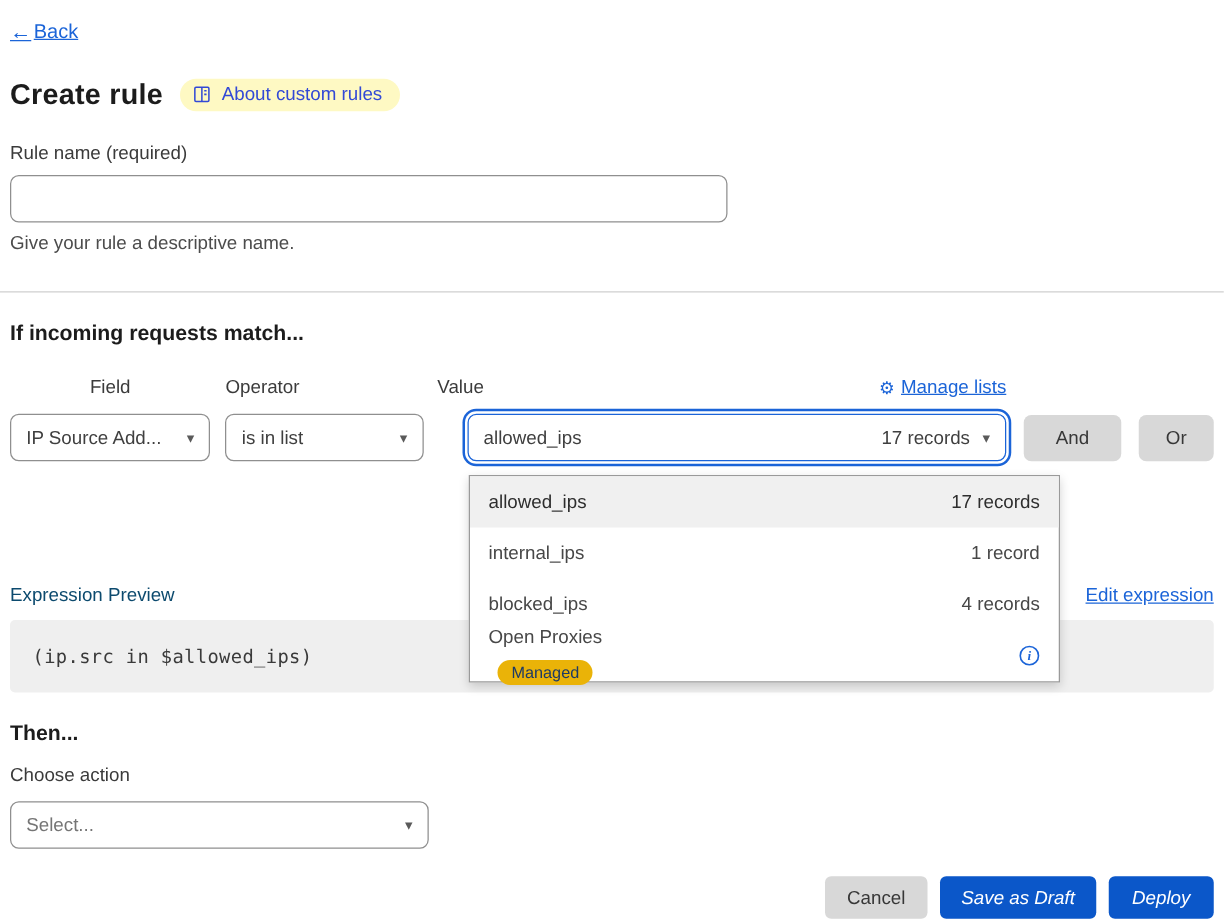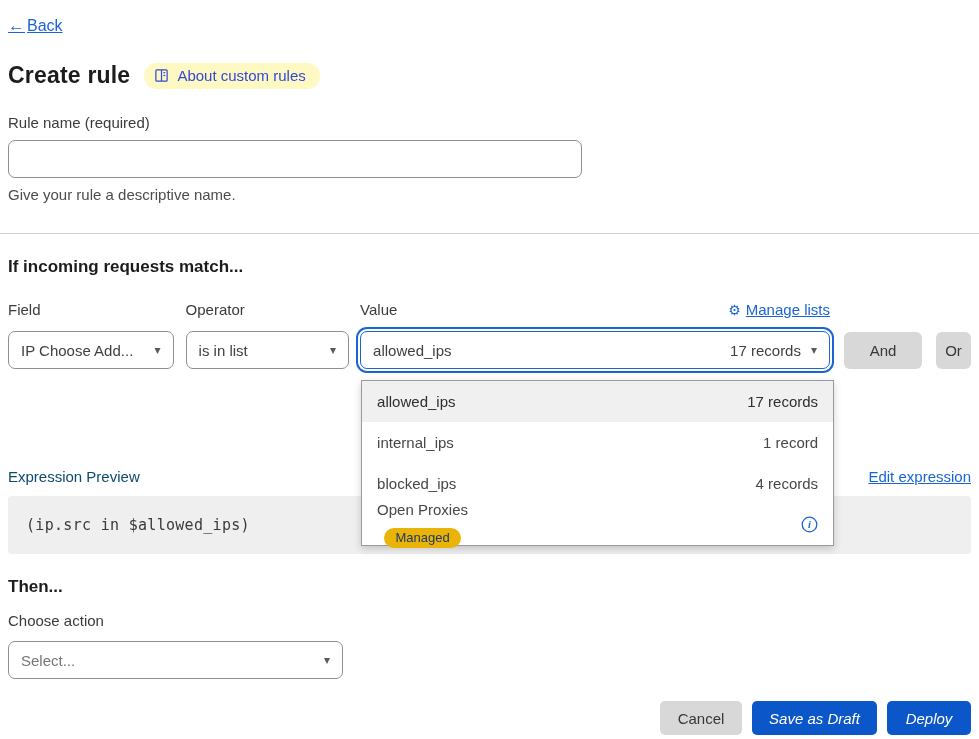--- a/index.html
+++ b/index.html
@@ -55,34 +55,34 @@
   
   .condition-row { display:flex; align-items:flex-end; margin-top:24px; }
   .col-label { font-size:15px; color:#3b3b3b; margin-bottom:13px; }
   .select {
     height:38px; display:flex; align-items:center; justify-content:space-between;
     border:1px solid var(--border-gray); border-radius:7px;
     background:#fff; padding:0 12px; font-size:15px; color:#3f3f3f;
     cursor:pointer;
   }
   .caret { color:#5a5a5a; font-size:12px; margin-left:10px; }
-  .col-field  { width:167px; }
+  .col-field  { width:167px;text-align:center; }
   .col-op     { width:165px; margin-left:12px; }
   .col-value  { width:474px; margin-left:11px; }
 
   .value-head { display:flex; align-items:center; justify-content:space-between; margin-bottom:13px; }
   .value-head .vlabel { font-size:15px; color:#3b3b3b; }
   .manage {
     display:inline-flex; align-items:center; gap:5px;
     color:var(--link); font-size:15px; cursor:pointer;
   }
   .manage .gear { font-size:14px; }
   .manage .u { text-decoration:underline;text-align:center; }
 
-  .value-wrap { position:relative; }
+  .value-wrap { position:relative;margin-left:24px; }
   .select.focused {
     border:1px solid var(--link);
     box-shadow:0 0 0 2px #fff, 0 0 0 4px var(--link);
   }
   .select .right { display:flex; align-items:center; color:#3f3f3f; }
 
   
   .menu {
     position:absolute; z-index:20;
     top:49px; left:1px; width:473px;
@@ -102,21 +102,21 @@
   .info-icon svg { display:block; }
 
   
   .andor { display:flex; align-self:flex-end; margin-left:14px; gap:14px; }
   .gray-btn {
     background:var(--gray-btn); color:#373737; border:none;
     border-radius:6px; font-size:15px; cursor:pointer;
     font-family:"Liberation Sans", sans-serif;
   }
   .andor .gray-btn.and { width:78px; height:37px; }
-  .andor .gray-btn.or  { width:35px; height:37px; }
+  .andor .gray-btn.or  { width:60px; height:37px; }
 
   
   .expr-row { display:flex; align-items:center; justify-content:space-between; margin-top:99px; }
   .expr-label { font-size:15px; color:#0c4a6e;text-align:right; }
   .edit-link { color:var(--link); font-size:15px; text-decoration:underline; cursor:pointer; }
   .code-box {
     margin-top:11px; height:58px; width:963px;
     background:#efefef; border-radius:4px;
     display:flex; align-items:center; padding:0 18px;
   }
@@ -173,21 +173,21 @@
   <div class="helper">Give your rule a descriptive name.</div>
 
   <hr class="divider">
 
   <h2 class="section">If incoming requests match...</h2>
 
   <div class="condition-row">
     <div class="col-field">
       <div class="col-label">Field</div>
       <div class="select">
-        <span>IP Choose Add...</span>
+        <span>IP Source Add...</span>
         <span class="caret">▾</span>
       </div>
     </div>
 
     <div class="col-op">
       <div class="col-label">Operator</div>
       <div class="select">
         <span>is in list</span>
         <span class="caret">▾</span>
       </div>

